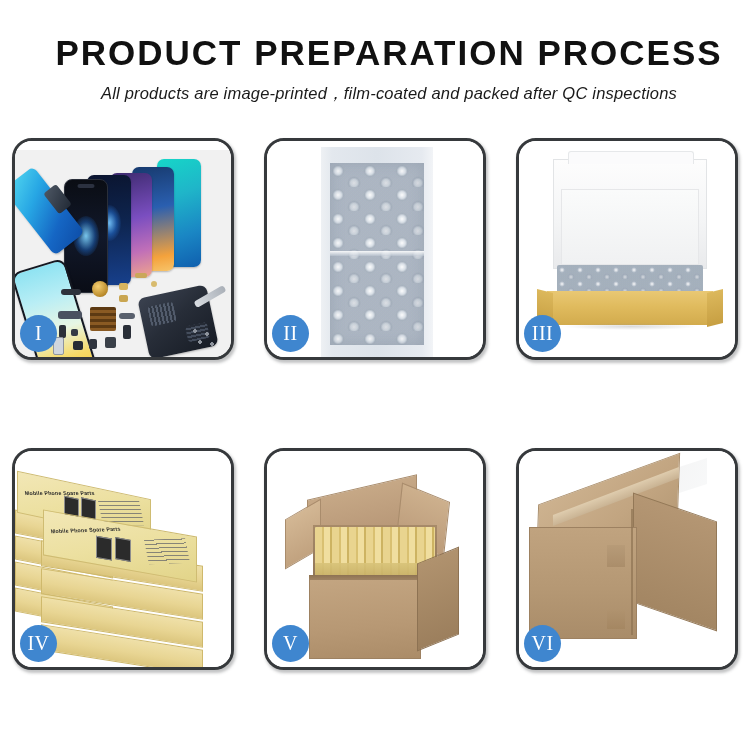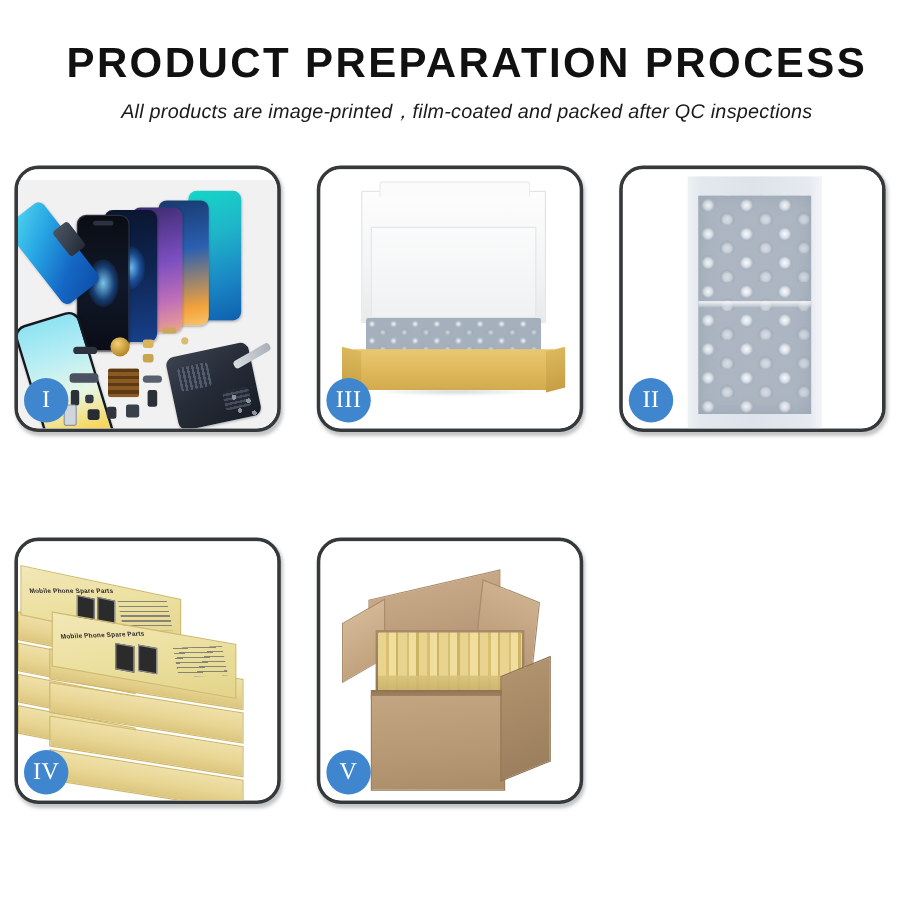--- a/index.html
+++ b/index.html
@@ -436,39 +436,39 @@
       <div class="part pt15"></div>
       <div class="part pt16"></div>
       <div class="pt-tool"></div>
       <div class="pt-screws"></div>
     </div>
     <div class="step-badge">I</div>
   </div>
 
   <div class="panel">
     <div class="panel-photo">
+      <div class="p2-bg"></div>
+      <div class="bubble-sheet">
+        <div class="bubble-inner"></div>
+        <div class="bubble-seam"></div>
+      </div>
+    </div>
+    <div class="step-badge">II</div>
+  </div>
+
+  <div class="panel">
+    <div class="panel-photo">
       <div class="p3-bg"></div>
       <div class="m3-lid"></div>
       <div class="m3-foam"></div>
       <div class="m3-bubbles"></div>
       <div class="m3-body"></div>
       <div class="m3-shadow"></div>
     </div>
     <div class="step-badge">III</div>
-  </div>
-
-  <div class="panel">
-    <div class="panel-photo">
-      <div class="p2-bg"></div>
-      <div class="bubble-sheet">
-        <div class="bubble-inner"></div>
-        <div class="bubble-seam"></div>
-      </div>
-    </div>
-    <div class="step-badge">II</div>
   </div>
 
   <div class="panel">
     <div class="panel-photo">
       <div class="p4-bg"></div>
       <div class="stack">
         <div class="sb sb-l1"></div>
         <div class="sb sb-l2"></div>
         <div class="sb sb-l3"></div>
         <div class="sb sb-l4"></div>
@@ -504,14 +504,28 @@
       <div class="c5-interior"></div>
       <div class="c5-boxes"></div>
       <div class="c5-boxes-front"></div>
       <div class="c5-rim"></div>
       <div class="c5-front"></div>
       <div class="c5-side"></div>
     </div>
     <div class="step-badge">V</div>
   </div>
 
+  <div class="panel">
+    <div class="panel-photo">
+      <div class="p6-bg"></div>
+      <div class="c6-gloss"></div>
+      <div class="c6-top"></div>
+      <div class="c6-top-tape"></div>
+      <div class="c6-side"></div>
+      <div class="c6-front"></div>
+      <div class="c6-edge"></div>
+      <div class="c6-tab1"></div>
+      <div class="c6-tab2"></div>
+    </div>
+    <div class="step-badge">VI</div>
+  </div>
 
 </div>
 
 </body></html>

